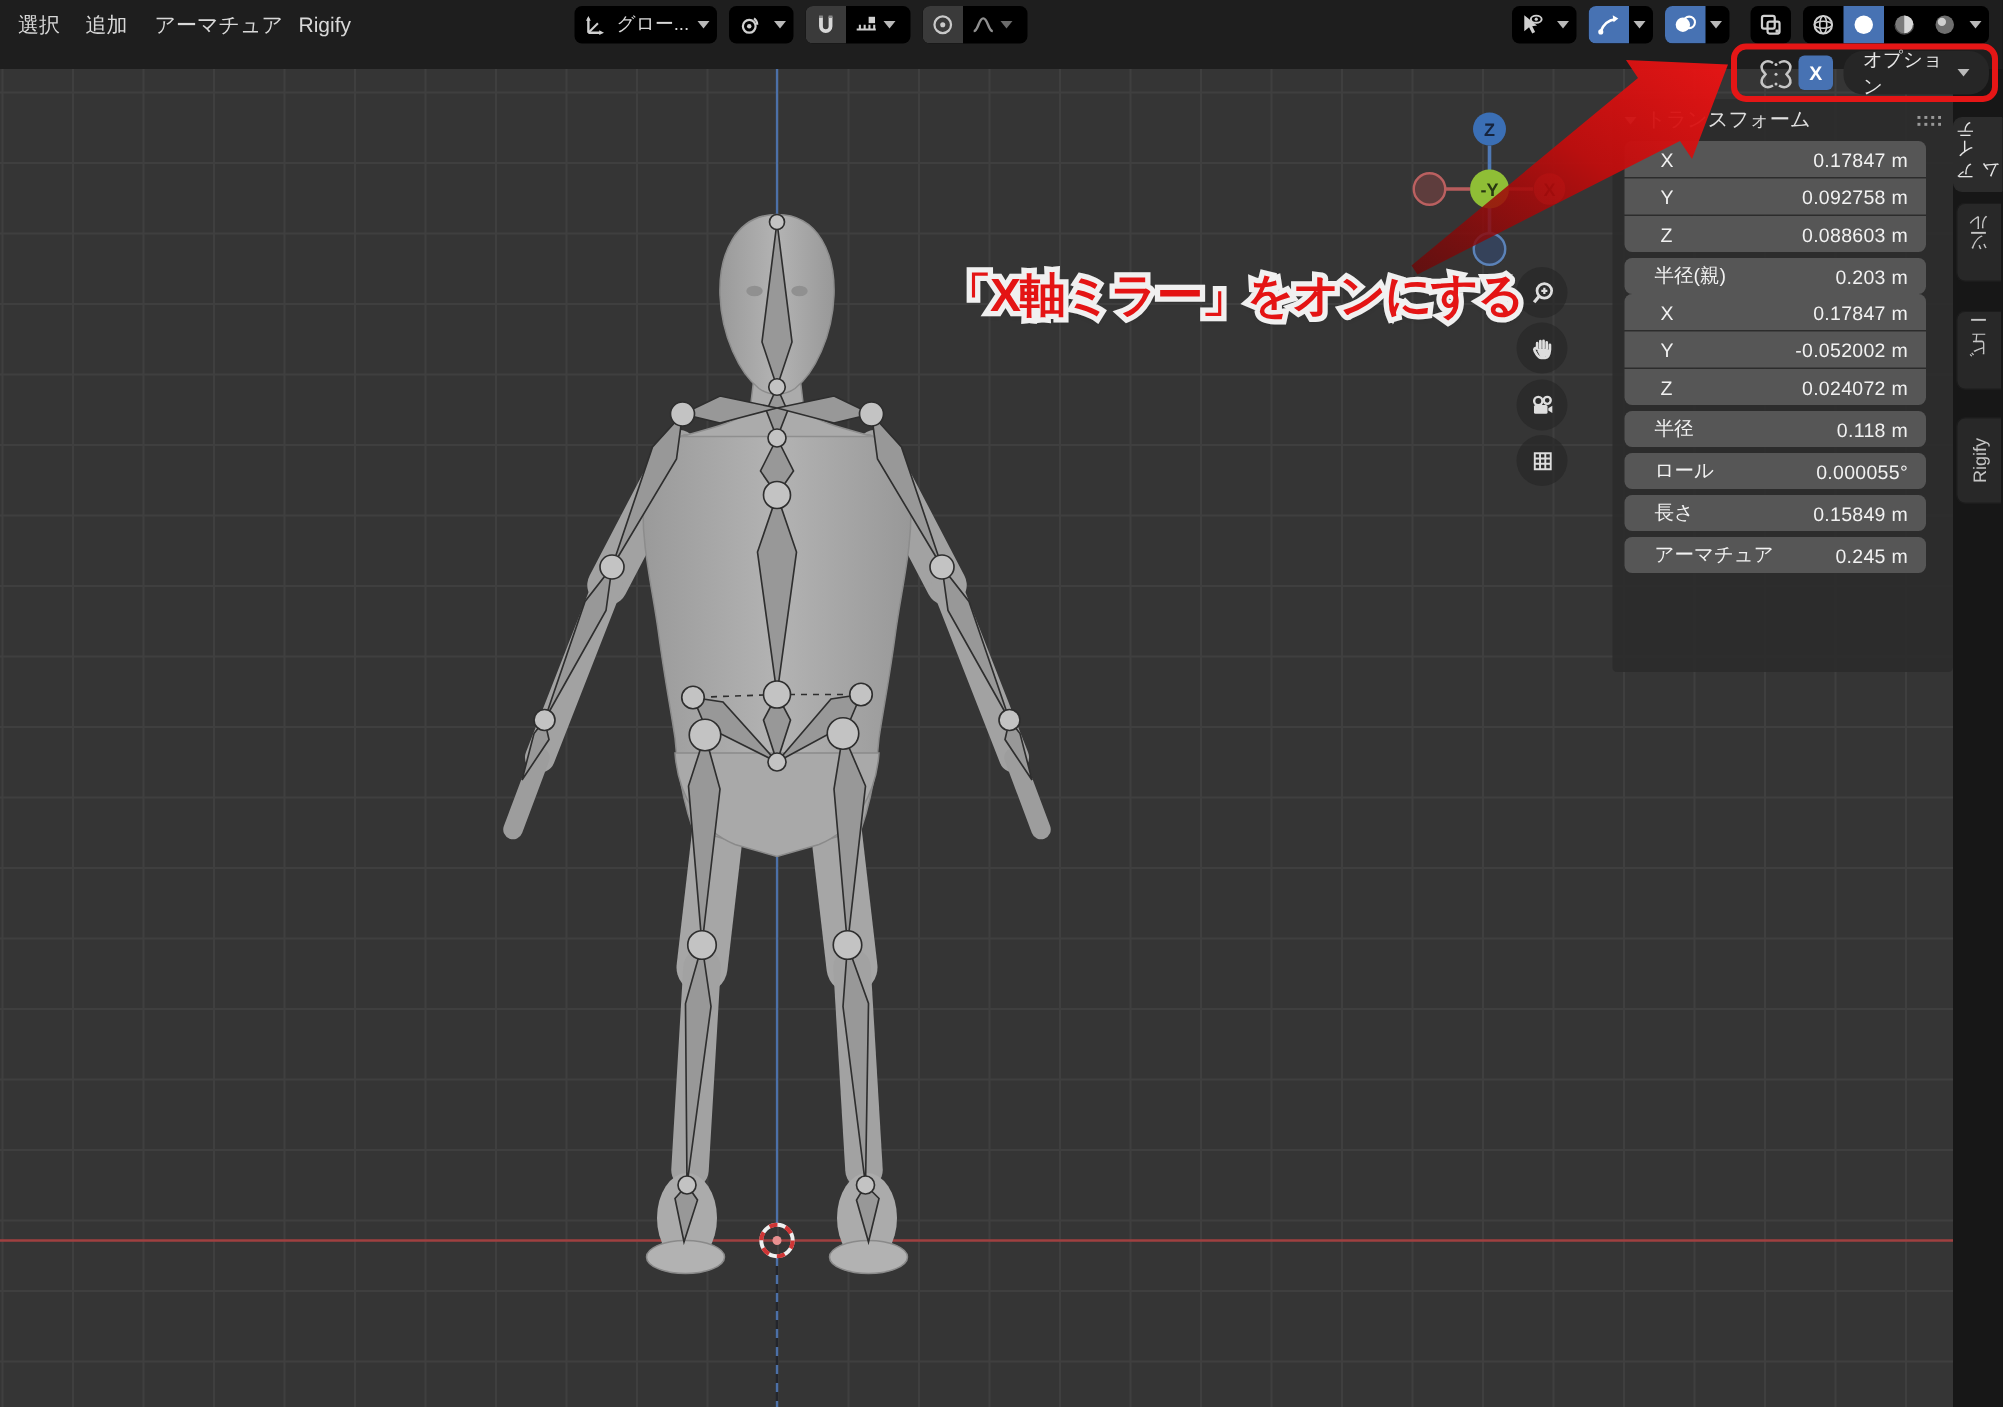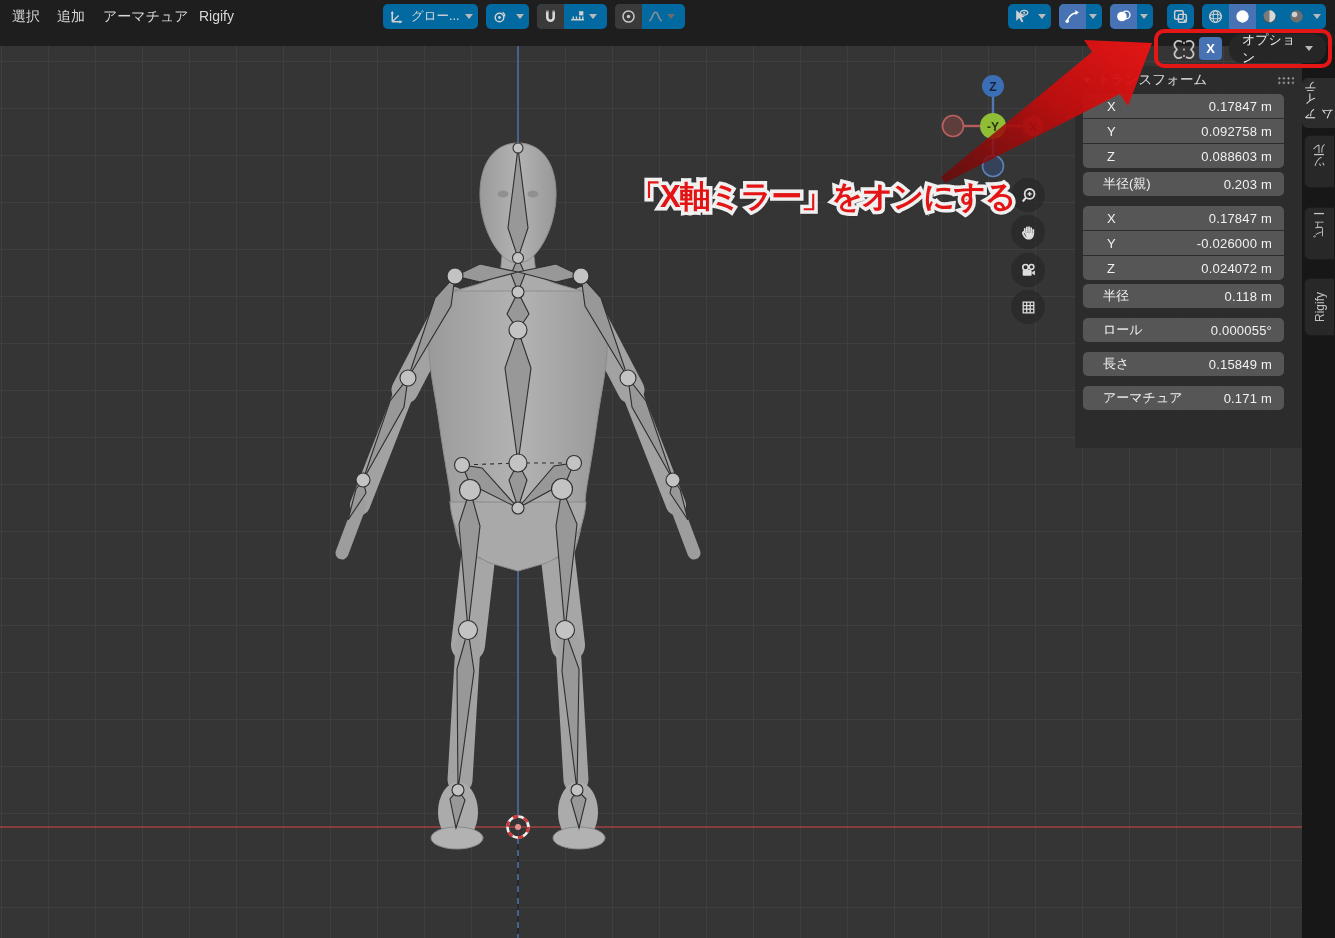--- a/index.html
+++ b/index.html
@@ -6,21 +6,21 @@
   html,body { width:1335px; height:938px; overflow:hidden; background:#161616;
     font-family:"Liberation Sans","DejaVu Sans",sans-serif; }
   .abs { position:absolute; }
 
   
   #topbar { position:absolute; left:0; top:0; width:1335px; height:46px;
     background:#1e1e1e; color:#d4d4d4; font-size:14px; }
   .menu-item { position:absolute; top:0; height:33px; line-height:33px; padding:0 10px;
     color:#d8d8d8; cursor:default; }
   .tb-cluster { position:absolute; top:4px; height:25px; display:flex; gap:8px; align-items:center; }
-  .tb-group { display:flex; align-items:center; height:25px; background:#0369a1;
+  .tb-group { display:flex; align-items:center; height:25px; background:#000000;
     border-radius:5px; overflow:hidden; }
   .tb-tile { display:flex; align-items:center; justify-content:center; height:25px;
     padding:0 5px; min-width:26px; }
   .tb-tile.lit { background:#3a3a3a; }
   .tb-tile.blue { background:#4772b3; }
   .tb-label { font-size:12.5px; color:#d8d8d8; padding:0 2px 0 1px; }
   .chev { width:0; height:0; border-left:4px solid transparent; border-right:4px solid transparent;
     border-top:5px solid #b9b9b9; margin:0 5px 0 3px; }
   .chev.dim { border-top-color:#6b6b6b; }
   .icon16 { width:17px; height:17px; display:block; }
@@ -49,21 +49,21 @@
   .drag-dots { width:17px; height:9px;
     background-image:radial-gradient(#999 1px, transparent 1.3px);
     background-size:4.6px 4.6px; }
   .sec-label { font-size:12.5px; color:#cdcdcd; padding:7px 0 4px 14px; }
   .row-group { margin:0 18px 0 8px; }
   .prow { height:24px; background:#565656; display:flex; align-items:center;
     justify-content:space-between; padding:0 12px 0 24px; font-size:13px; color:#f1f1f1;
     margin-bottom:1px; }
   .prow:first-child { border-radius:5px 5px 0 0; }
   .prow:last-child { border-radius:0 0 5px 5px; margin-bottom:0; }
-  .prow.single { border-radius:5px; margin:4px 18px 10px 8px; padding:0 12px 0 20px; }
+  .prow.single { border-radius:5px; margin:4px 18px 0 8px; padding:0 12px 0 20px; }
   .pval { letter-spacing:.2px; }
 
   
   #tabstrip { position:absolute; left:1302px; top:33px; width:33px; height:905px;
     background:#171717; }
   .vtab { position:absolute; left:2px; width:30px; background:#282828;
     border:1px solid #1c1c1c; border-right:none; border-radius:6px 0 0 6px;
     color:#c5c5c5; font-size:12px; display:flex; align-items:center; justify-content:center; }
   .vtab span { writing-mode:vertical-rl; transform:rotate(180deg); }
   .vtab.active { background:#2c2c2c; color:#e6e6e6; left:0; width:33px; border-color:#2c2c2c; }
@@ -277,42 +277,42 @@
     <span class="pval">0.203 m</span>
   </div>
 
   <div class="row-group">
     <div class="prow">
       <span>X</span>
       <span class="pval">0.17847 m</span>
     </div>
     <div class="prow">
       <span>Y</span>
-      <span class="pval">-0.026000 m</span>
+      <span class="pval">-0.052002 m</span>
     </div>
     <div class="prow">
       <span>Z</span>
       <span class="pval">0.024072 m</span>
     </div>
   </div>
   <div class="prow single">
     <span>半径</span>
     <span class="pval">0.118 m</span>
   </div>
   <div class="prow single">
     <span>ロール</span>
     <span class="pval">0.000055°</span>
   </div>
   <div class="prow single">
     <span>長さ</span>
     <span class="pval">0.15849 m</span>
   </div>
   <div class="prow single">
     <span>アーマチュア</span>
-    <span class="pval">0.171 m</span>
+    <span class="pval">0.245 m</span>
   </div>
 </div>
 
 <div id="tabstrip">
   <div class="vtab active" style="top:45px; height:50px;">
     <span>アイテム</span>
   </div>
   <div class="vtab" style="top:102px; height:53px;">
     <span>ツール</span>
   </div>

